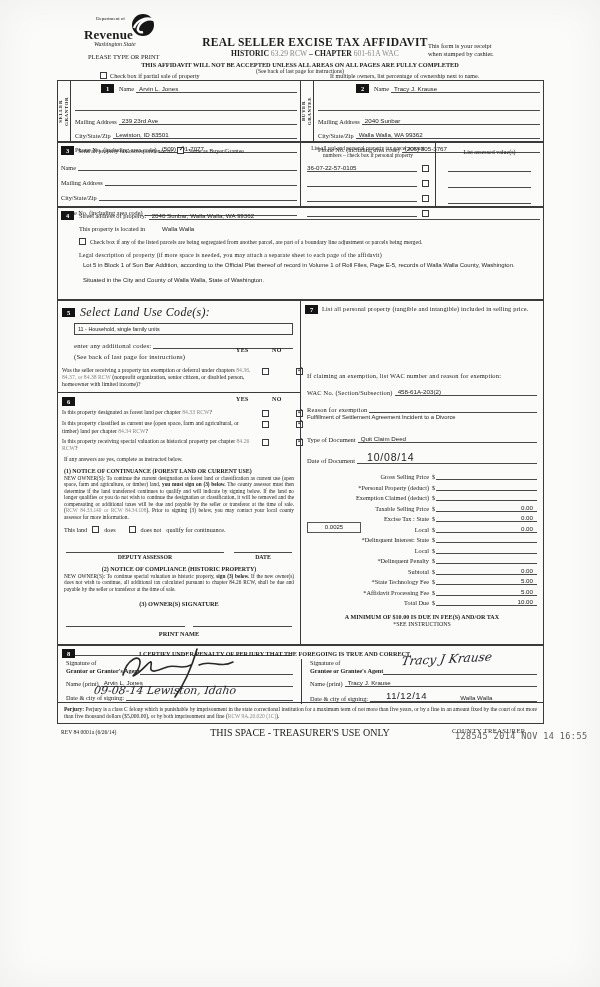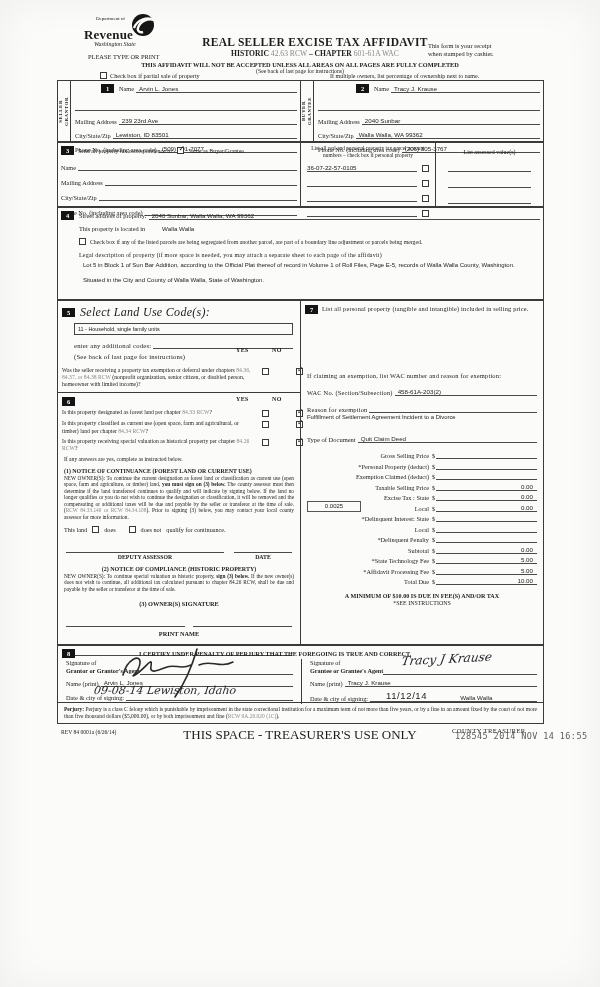--- a/index.html
+++ b/index.html
@@ -52,21 +52,21 @@
     <div style="font-size:6px;font-style:italic;padding-left:10px;">Washington State</div>
   </div>
   <svg class="p" style="left:127px;top:12px;" width="30" height="28" viewBox="0 0 30 28">
     <circle cx="16" cy="13" r="11" fill="#161616"></circle>
     <path d="M7 16 C10 8, 20 4, 27 8 C21 6, 13 9, 11 16 C10 19, 13 21, 16 20" fill="none" stroke="#fbfbf9" stroke-width="2.4"></path>
   </svg>
 
   <div class="p b ctr" style="left:150px;top:36px;width:330px;font-size:11.5px;letter-spacing:0.3px;">REAL SELLER EXCISE TAX AFFIDAVIT</div>
   <div class="p ctr" style="left:150px;top:49px;width:330px;font-size:7.6px;">
     <span class="b">HISTORIC</span>
-    <span class="gray">42.63 RCW</span>
+    <span class="gray">63.29 RCW</span>
     <span class="b">– CHAPTER</span>
     <span class="gray">601-61A WAC</span>
   </div>
   <div class="p" style="left:428px;top:42px;width:112px;font-size:6.4px;line-height:1.3;">
     <div>This form is your receipt</div>
     <div>when stamped by cashier.</div>
   </div>
   <div class="p" style="left:88px;top:53px;font-size:6.4px;">PLEASE TYPE OR PRINT</div>
   <div class="p b ctr" style="left:60px;top:61px;width:480px;font-size:6.3px;">THIS AFFIDAVIT WILL NOT BE ACCEPTED UNLESS ALL AREAS ON ALL PAGES ARE FULLY COMPLETED</div>
   <div class="p ctr" style="left:60px;top:68px;width:480px;font-size:5.7px;">(See back of last page for instructions)</div>
@@ -364,20 +364,26 @@
       <span class="fline"></span>
     </div>
     <div class="sans" style="font-size:5.9px;margin:1px 6px 0 6px;">Fulfillment of Settlement Agreement Incident to a Divorce</div>
 
     <div class="frow" style="margin:14px 6px 0 6px;">
       <span class="flbl" style="font-size:6.5px;">Type of Document</span>
       <span class="fline">
           <span class="fval">Quit Claim Deed</span>
         </span>
     </div>
+    <div class="frow" style="margin:9px 6px 0 6px;height:12px;">
+      <span class="flbl" style="font-size:6.5px;">Date of Document</span>
+      <span class="fline">
+          <span class="fval" style="font-size:10.5px;letter-spacing:0.8px;padding-left:10px;">10/08/14</span>
+        </span>
+    </div>
 
     <div style="margin-top:7px;">
       <div class="mrow">
         <span class="mlbl">Gross Selling Price</span>
           <span class="mdollar">$</span>
         <span class="mline">
             <span class="mval"></span>
           </span>
       </div>
       <div class="mrow">
@@ -528,17 +534,17 @@
     </div>
   </div>
 
   <div class="bx" style="left:57px;top:703px;width:487px;height:21px;border-top:none;">
     <div class="tiny" style="margin:3px 6px 0 6px;text-align:justify;font-size:5.5px;">
       <span class="b">Perjury:</span><span> Perjury is a class C felony which is punishable by imprisonment in the state correctional institution for a maximum term of not more than five years, or by a fine in an amount fixed by the court of not more than five thousand dollars ($5,000.00), or by both imprisonment and fine (</span><span class="gray">RCW 9A.20.020 (1C)</span><span>).</span>
     </div>
   </div>
 
   <div class="p" style="left:61px;top:729px;font-size:5.6px;">REV 84 0001a (6/26/14)</div>
-  <div class="p ctr" style="left:180px;top:727px;width:240px;font-size:13px;">THIS SPACE - TREASURER'S USE ONLY</div>
+  <div class="p ctr" style="left:180px;top:727px;width:240px;font-size:10px;">THIS SPACE - TREASURER'S USE ONLY</div>
   <div class="p" style="left:452px;top:727px;font-size:6.6px;letter-spacing:0.4px;">COUNTY TREASURER</div>
   <div class="p stamp" style="left:455px;top:731px;font-size:8.5px;white-space:nowrap;">128545 2014 NOV 14 16:55</div>
 
 </div>
 
 </body></html>

